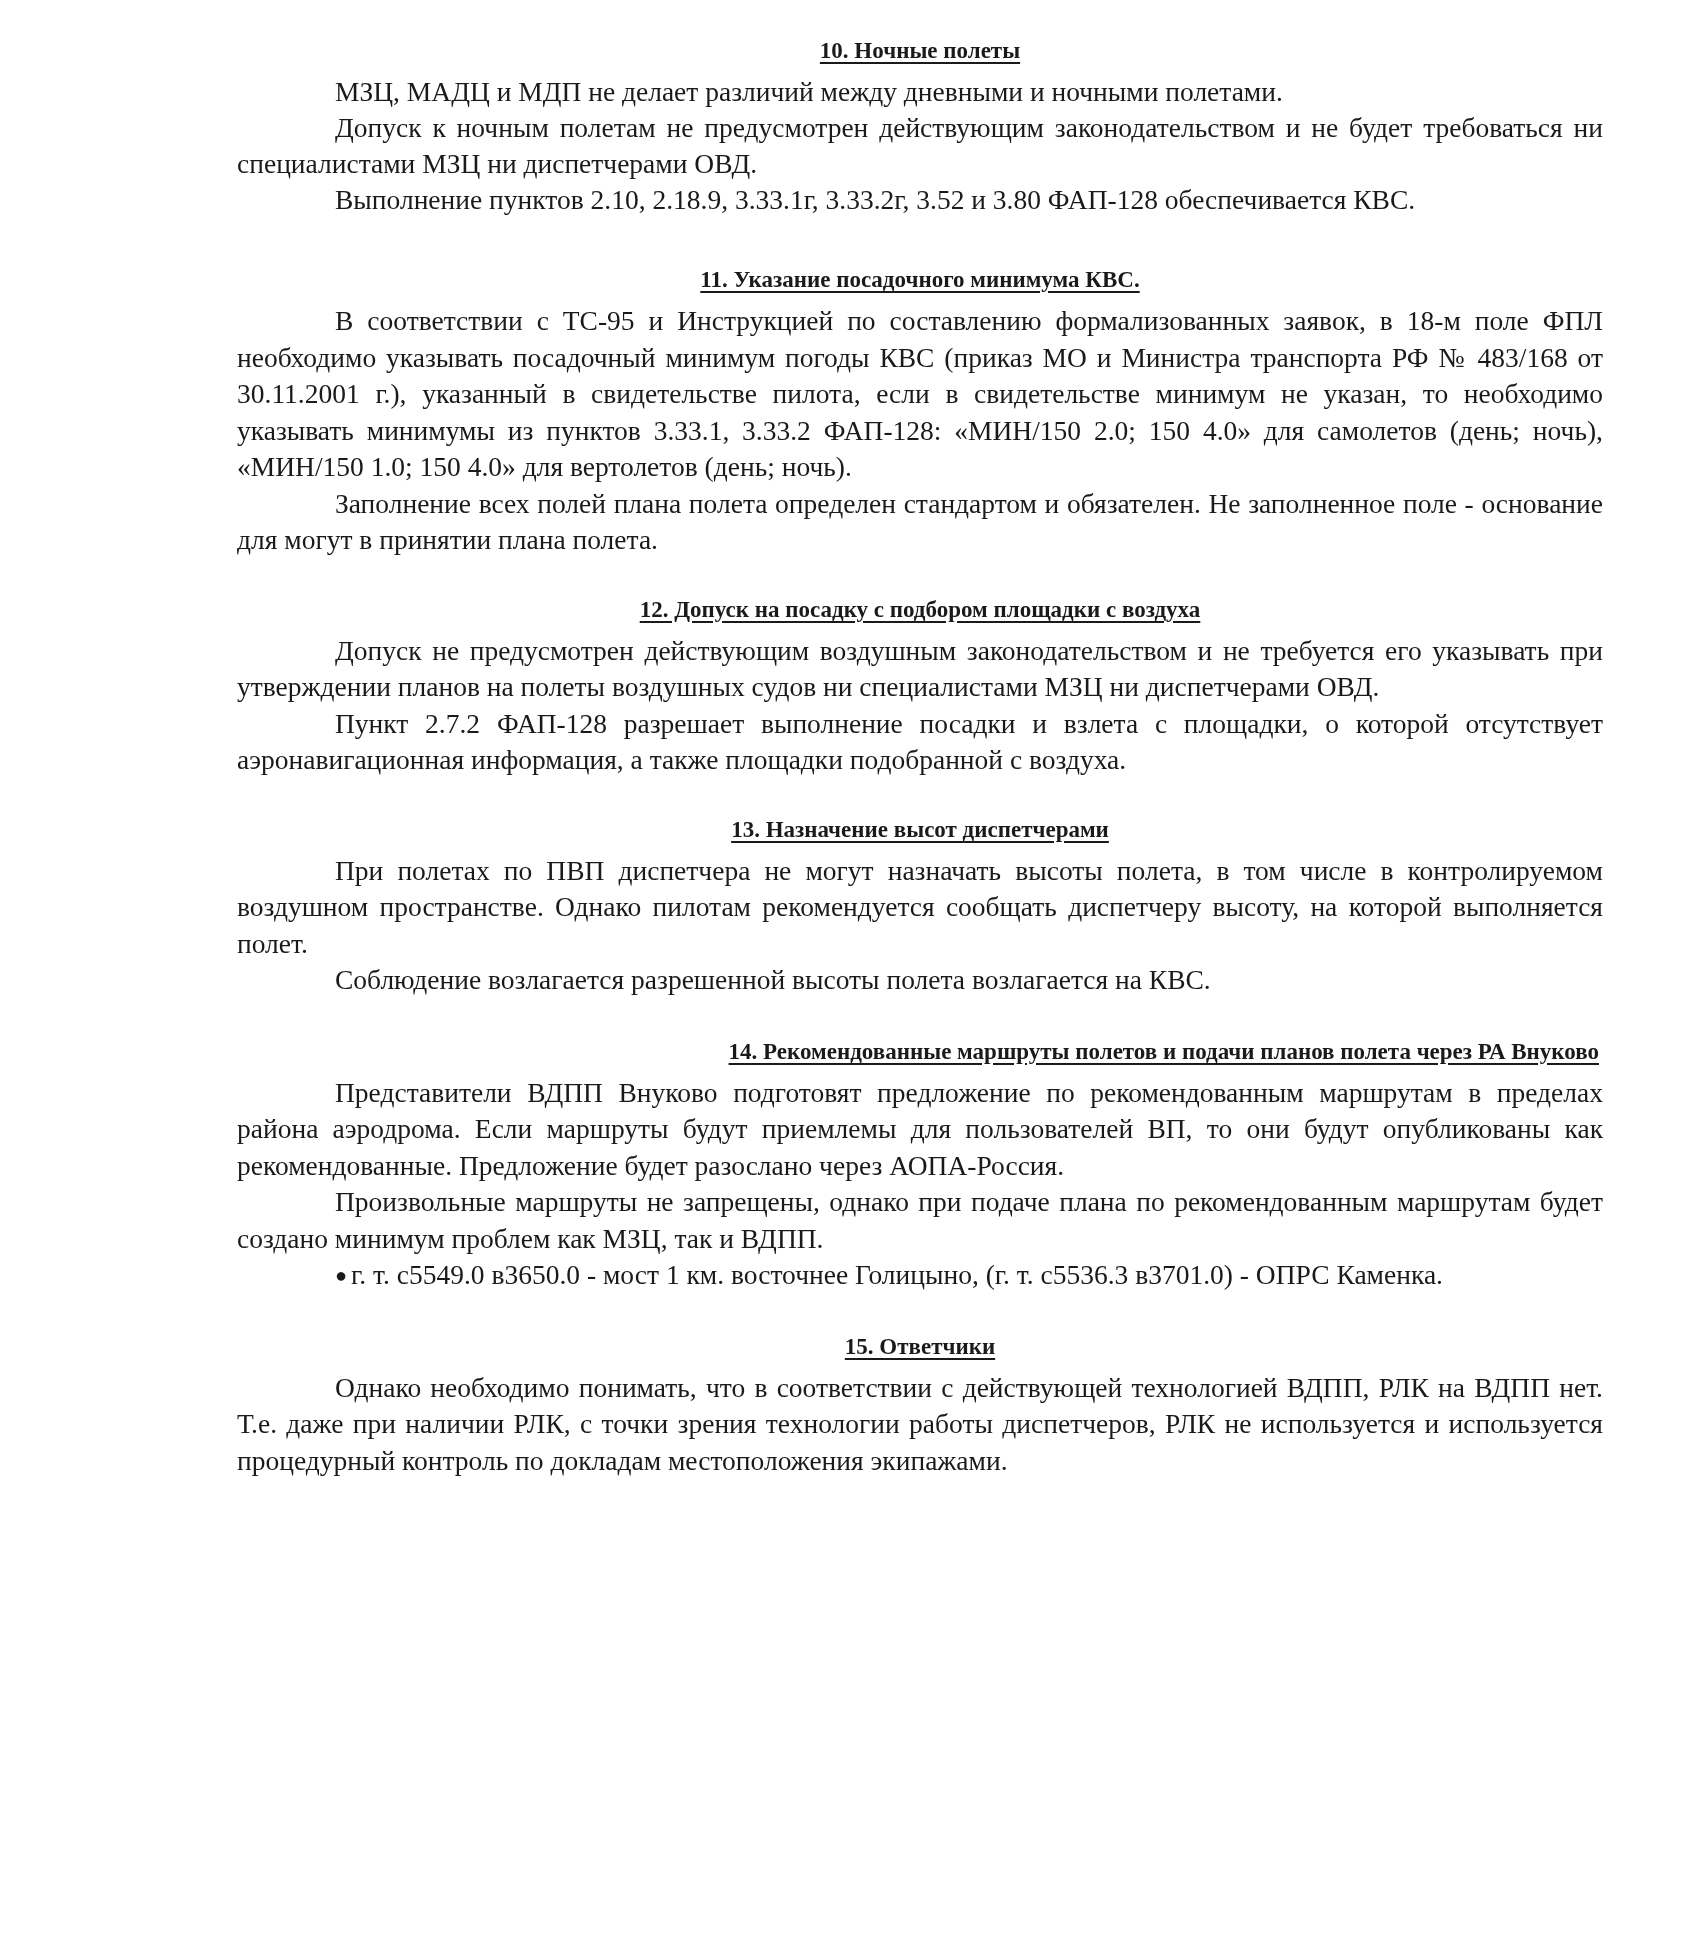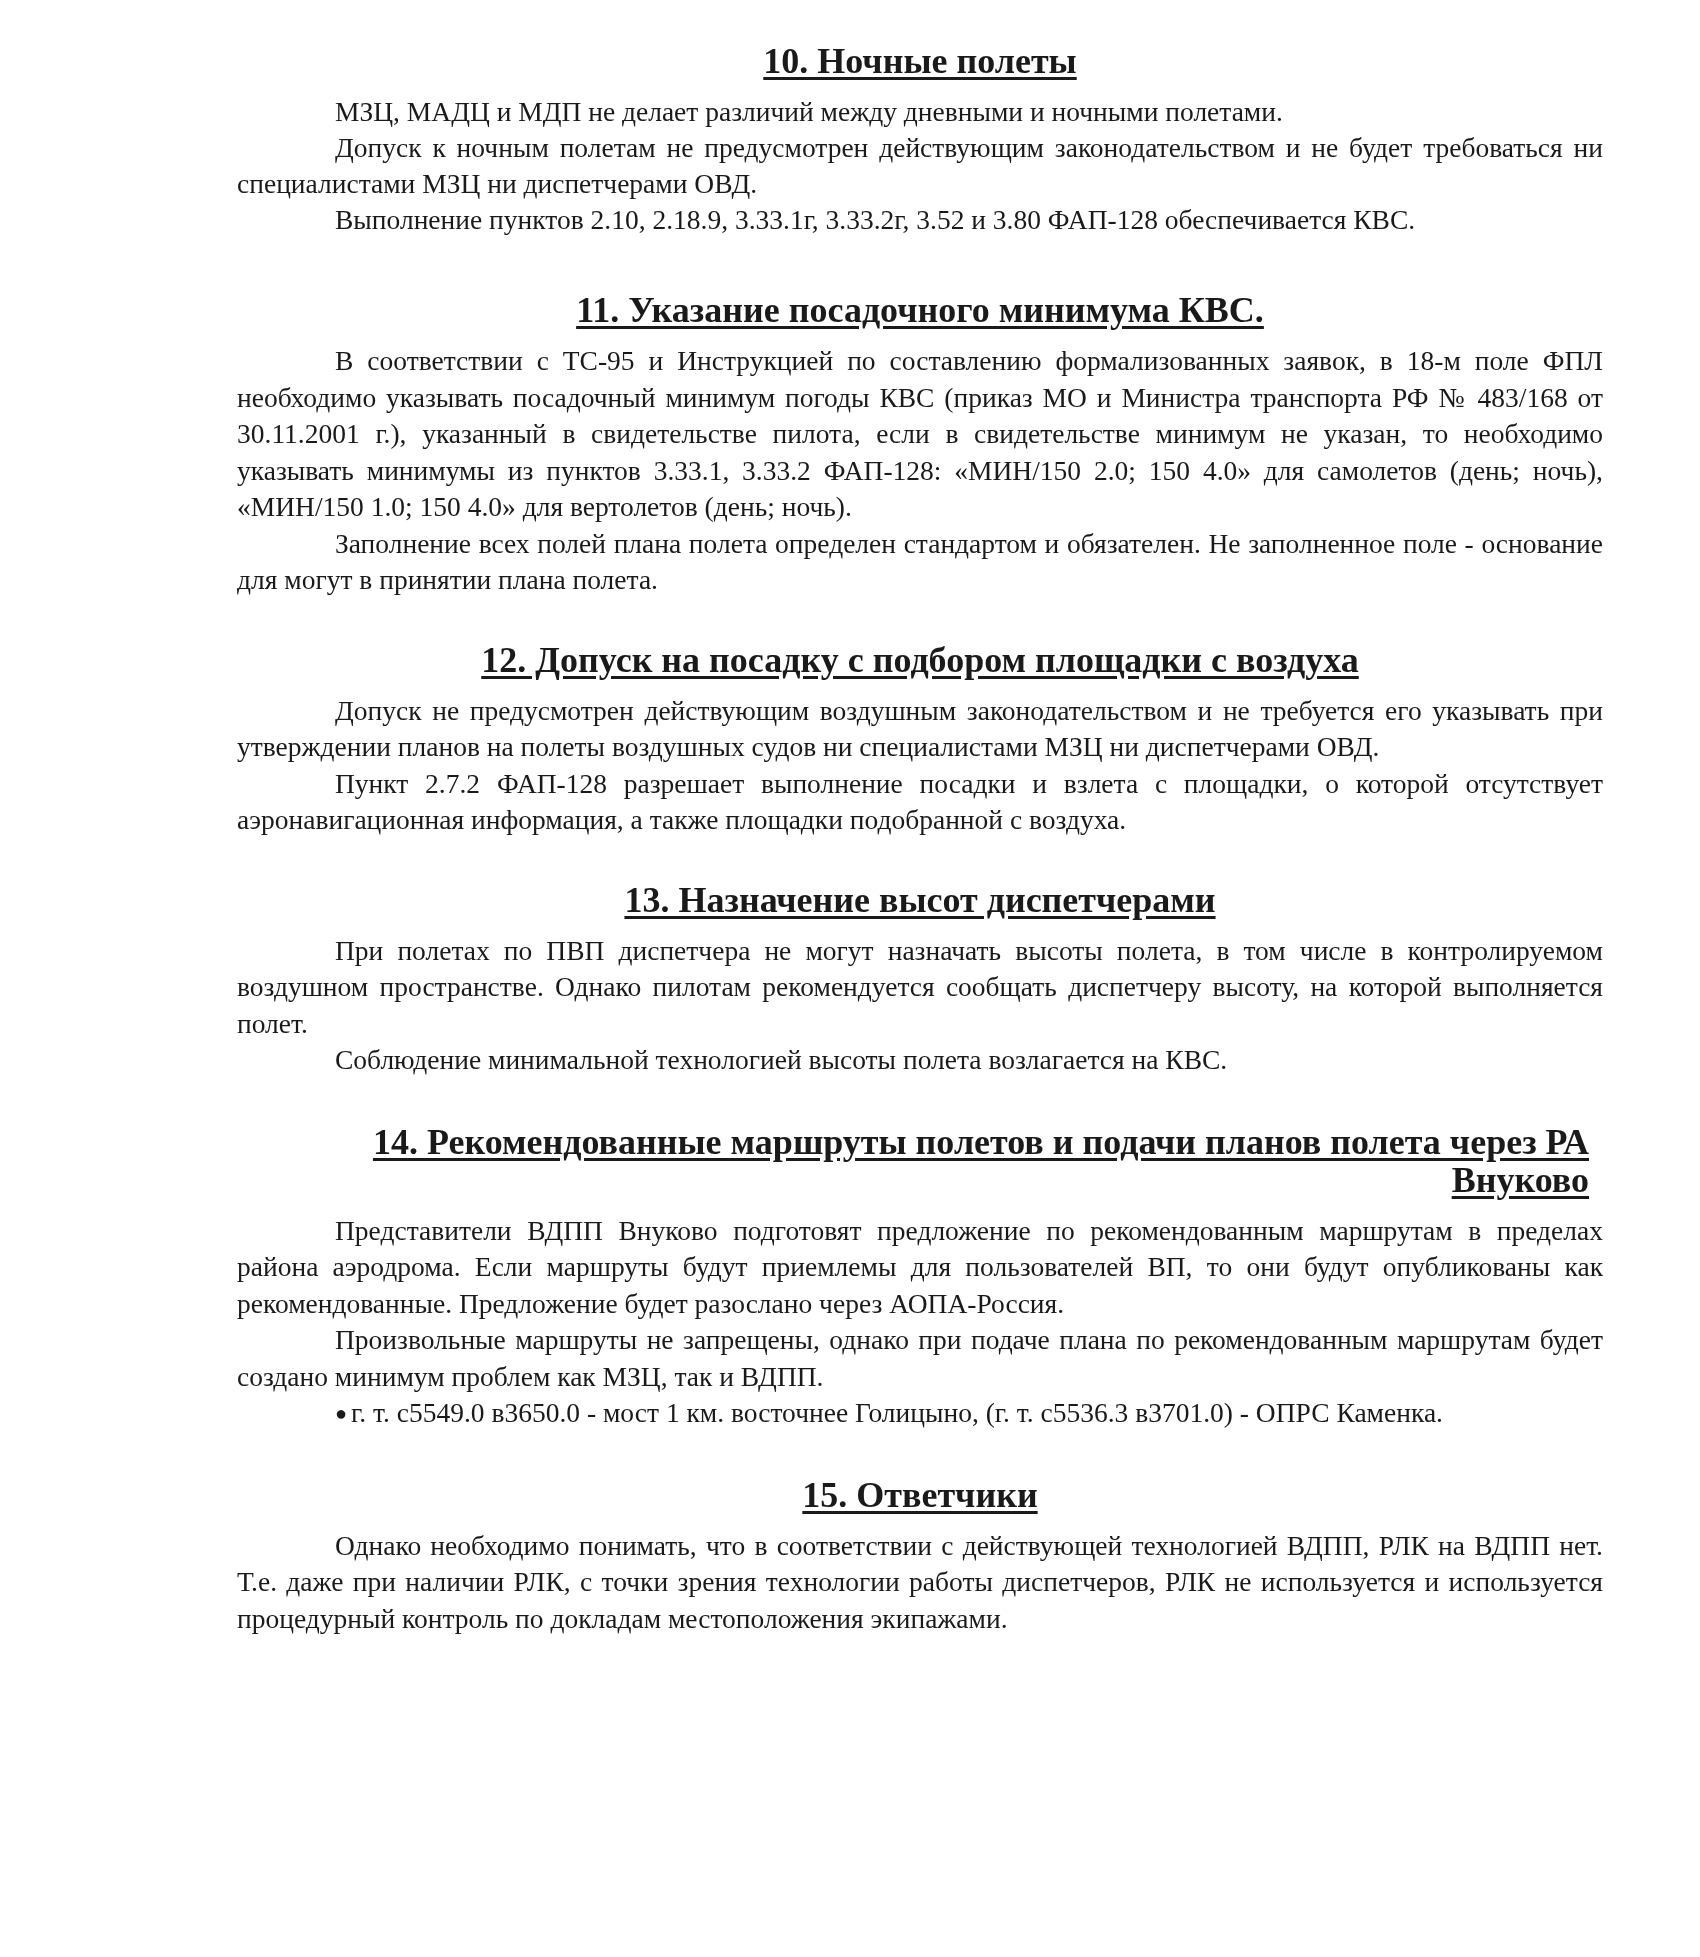--- a/index.html
+++ b/index.html
@@ -8,21 +8,21 @@
     font-family: "Liberation Serif", "DejaVu Serif", serif;
     color: #1a1a1a;
   }
   .page {
     position: absolute; left: 237px; top: 28px; width: 1366px;
     font-size: 27.5px; line-height: 36.5px;
   }
   .section { margin: 0; }
   .heading {
     text-align: center; font-weight: bold; text-decoration: underline;
-    text-underline-offset: 4px; margin: 14px; font-size: 36px; line-height: 38px;
+    text-underline-offset: 4px; margin: 4px; font-size: 23px; line-height: 38px;
   }
   .heading.right { text-align: right; padding-right: 0; }
   p {
     margin: 0; text-align: justify; text-indent: 98px; font-family: Liberation Serif, serif;
   }
   .gap1 { height: 39px; }
   .gap2 { height: 28px; }
   .gap3 { height: 28px; }
   .gap4 { height: 30px; }
   .gap5 { height: 30px; }
@@ -58,21 +58,21 @@
     <h2 class="heading">12. Допуск на посадку с подбором площадки с воздуха</h2>
     <p>Допуск не предусмотрен действующим воздушным законодательством и не требуется его указывать при утверждении планов на полеты воздушных судов ни специалистами МЗЦ ни диспетчерами ОВД.</p>
     <p>Пункт 2.7.2 ФАП-128 разрешает выполнение посадки и взлета с площадки, о которой отсутствует аэронавигационная информация, а также площадки подобранной с воздуха.</p>
   </div>
 
   <div class="gap3"></div>
 
   <div class="section s13">
     <h2 class="heading">13. Назначение высот диспетчерами</h2>
     <p>При полетах по ПВП диспетчера не могут назначать высоты полета, в том числе в контролируемом воздушном пространстве. Однако пилотам рекомендуется сообщать диспетчеру высоту, на которой выполняется полет.</p>
-    <p>Соблюдение минимальной технологией высоты полета возлагается на КВС.</p>
+    <p>Соблюдение возлагается разрешенной высоты полета возлагается на КВС.</p>
   </div>
 
   <div class="gap4"></div>
 
   <div class="section s14">
     <h2 class="heading right">14. Рекомендованные маршруты полетов и подачи планов полета через РА Внуково</h2>
     <p>Представители ВДПП Внуково подготовят предложение по рекомендованным маршрутам в пределах района аэродрома. Если маршруты будут приемлемы для пользователей ВП, то они будут опубликованы как рекомендованные. Предложение будет разослано через АОПА-Россия.</p>
     <p>Произвольные маршруты не запрещены, однако при подаче плана по рекомендованным маршрутам будет создано минимум проблем как МЗЦ, так и ВДПП.</p>
     <p class="bullet-p"><span class="bullet-dot">●</span><span>г. т. с5549.0 в3650.0 - мост 1 км. восточнее Голицыно, (г. т. с5536.3 в3701.0) - ОПРС Каменка.</span></p>
   </div>

